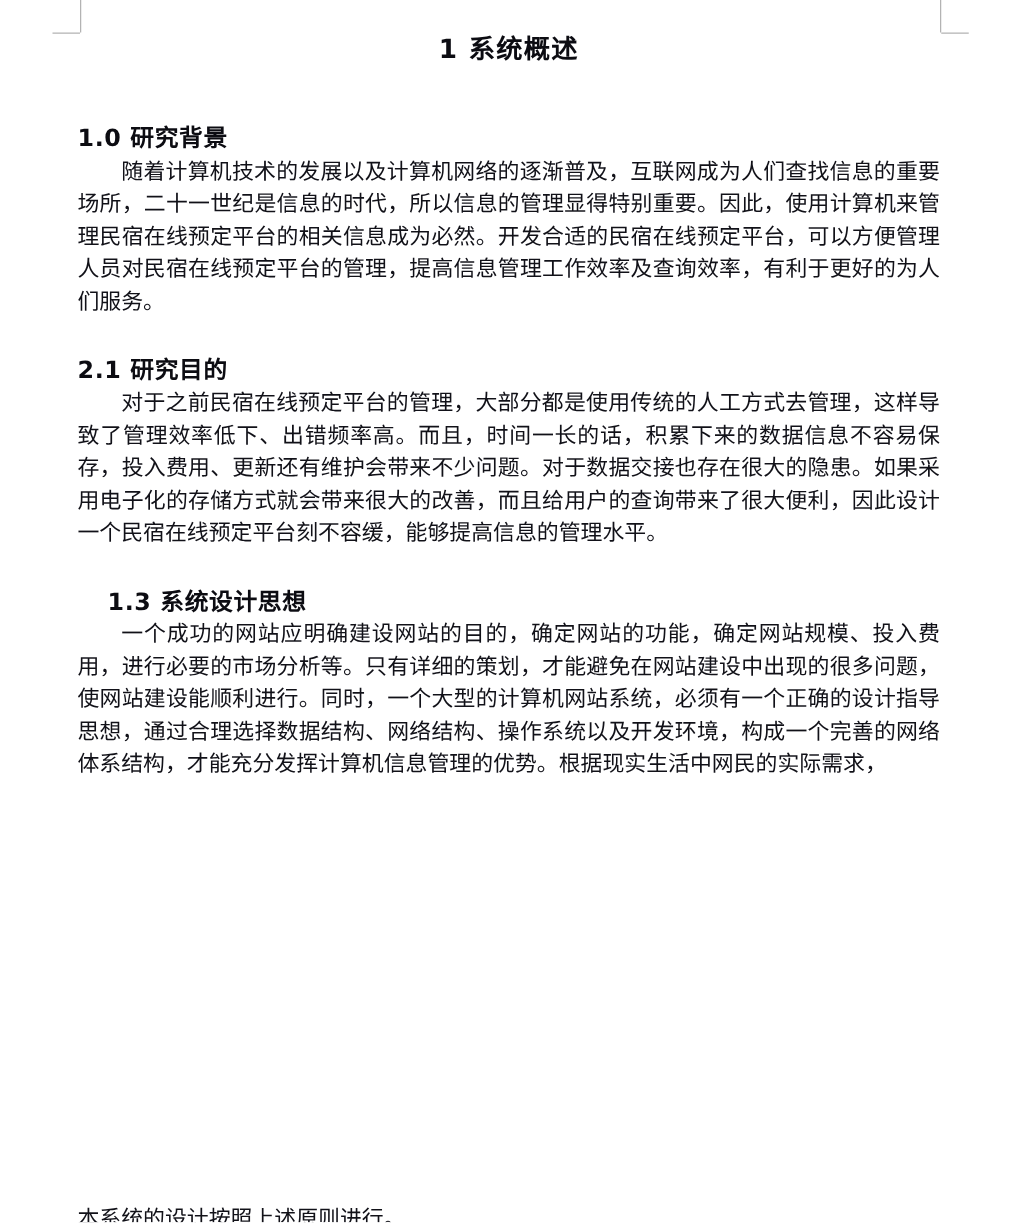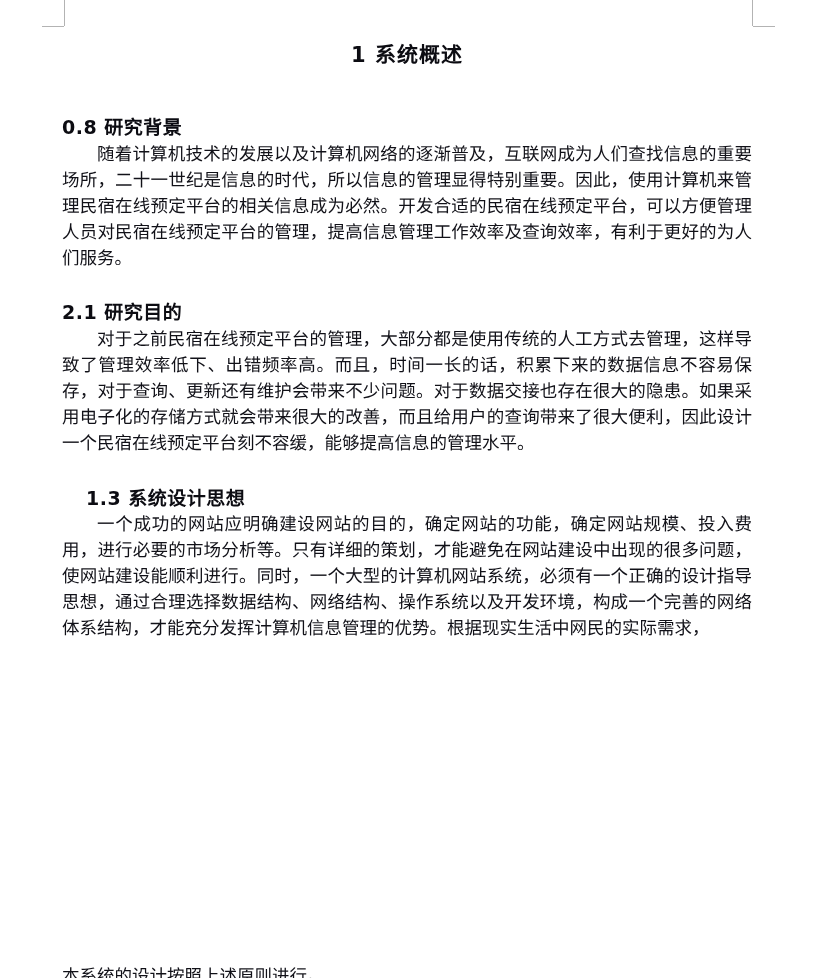--- a/index.html
+++ b/index.html
@@ -61,21 +61,21 @@
   }
 
   .doc-title {
     text-align: center;
     font-family: "DejaVu Sans", "Liberation Sans", sans-serif;
     font-weight: bold;
     font-size: 21px;
     letter-spacing: 1px;
     color: #0c0c12;
     margin: 0;
-    padding-top: 42px;
+    padding-top: 26px;
     line-height: 1.3;
   }
 
   .h2 {
     font-family: "DejaVu Sans", "Liberation Sans", sans-serif;
     font-weight: bold;
     font-size: 19px;
     letter-spacing: 0.5px;
     color: #0c0c12;
     margin: 0;
@@ -124,25 +124,25 @@
 
 <div class="page">
 
   <div class="crop-mark crop-tl"></div>
   <div class="crop-mark crop-tr"></div>
 
   <div class="content">
 
     <h1 class="doc-title">1 系统概述</h1>
 
-    <h2 class="h2 h2-1">0.8 研究背景</h2>
+    <h2 class="h2 h2-1">1.0 研究背景</h2>
     <p class="body gap-after-h">随着计算机技术的发展以及计算机网络的逐渐普及，互联网成为人们查找信息的重要场所，二十一世纪是信息的时代，所以信息的管理显得特别重要。因此，使用计算机来管理民宿在线预定平台的相关信息成为必然。开发合适的民宿在线预定平台，可以方便管理人员对民宿在线预定平台的管理，提高信息管理工作效率及查询效率，有利于更好的为人们服务。</p>
 
     <h2 class="h2 h2-2">2.1 研究目的</h2>
-    <p class="body">对于之前民宿在线预定平台的管理，大部分都是使用传统的人工方式去管理，这样导致了管理效率低下、出错频率高。而且，时间一长的话，积累下来的数据信息不容易保存，对于查询、更新还有维护会带来不少问题。对于数据交接也存在很大的隐患。如果采用电子化的存储方式就会带来很大的改善，而且给用户的查询带来了很大便利，因此设计一个民宿在线预定平台刻不容缓，能够提高信息的管理水平。</p>
+    <p class="body">对于之前民宿在线预定平台的管理，大部分都是使用传统的人工方式去管理，这样导致了管理效率低下、出错频率高。而且，时间一长的话，积累下来的数据信息不容易保存，投入费用、更新还有维护会带来不少问题。对于数据交接也存在很大的隐患。如果采用电子化的存储方式就会带来很大的改善，而且给用户的查询带来了很大便利，因此设计一个民宿在线预定平台刻不容缓，能够提高信息的管理水平。</p>
 
     <h2 class="h2 h2-3">1.3 系统设计思想</h2>
     <p class="body gap-after-h-wide">一个成功的网站应明确建设网站的目的，确定网站的功能，确定网站规模、投入费用，进行必要的市场分析等。只有详细的策划，才能避免在网站建设中出现的很多问题，使网站建设能顺利进行。同时，一个大型的计算机网站系统，必须有一个正确的设计指导思想，通过合理选择数据结构、网络结构、操作系统以及开发环境，构成一个完善的网络体系结构，才能充分发挥计算机信息管理的优势。根据现实生活中网民的实际需求，</p>
 
   </div>
 
   <div class="clipped-line-wrap">
     <p class="clipped-line">本系统的设计按照上述原则进行。</p>
   </div>
 

